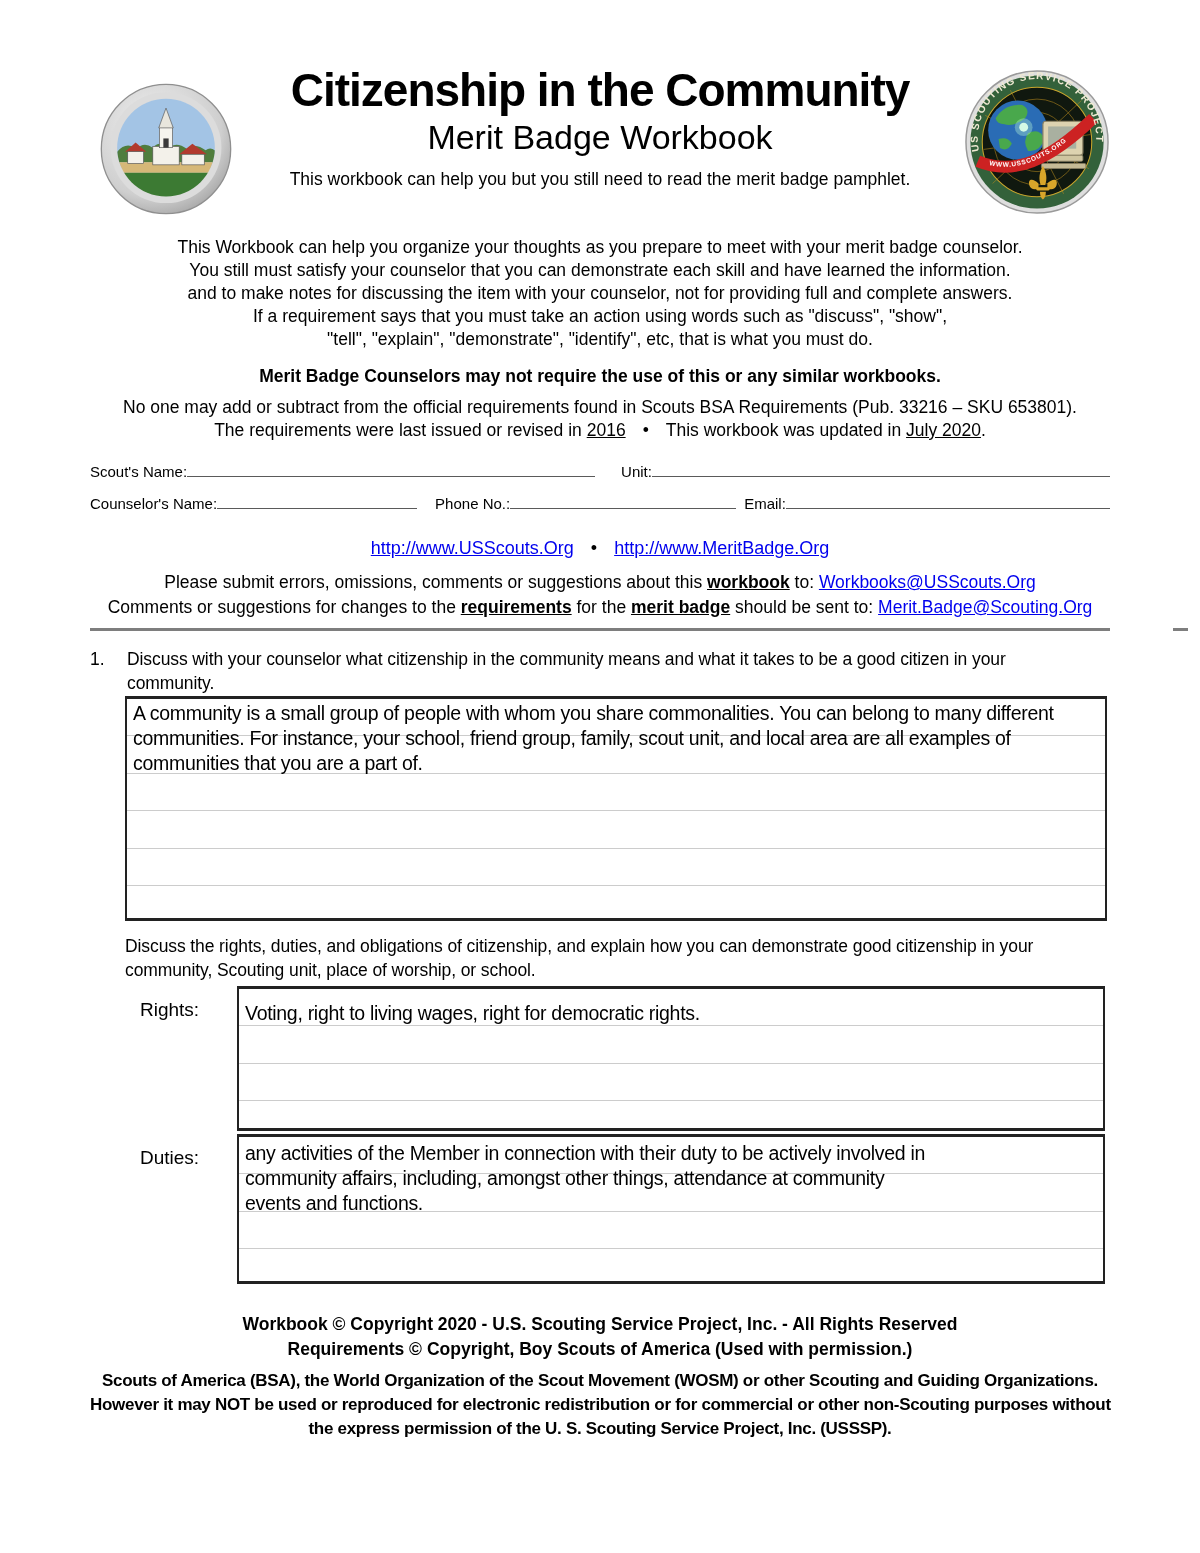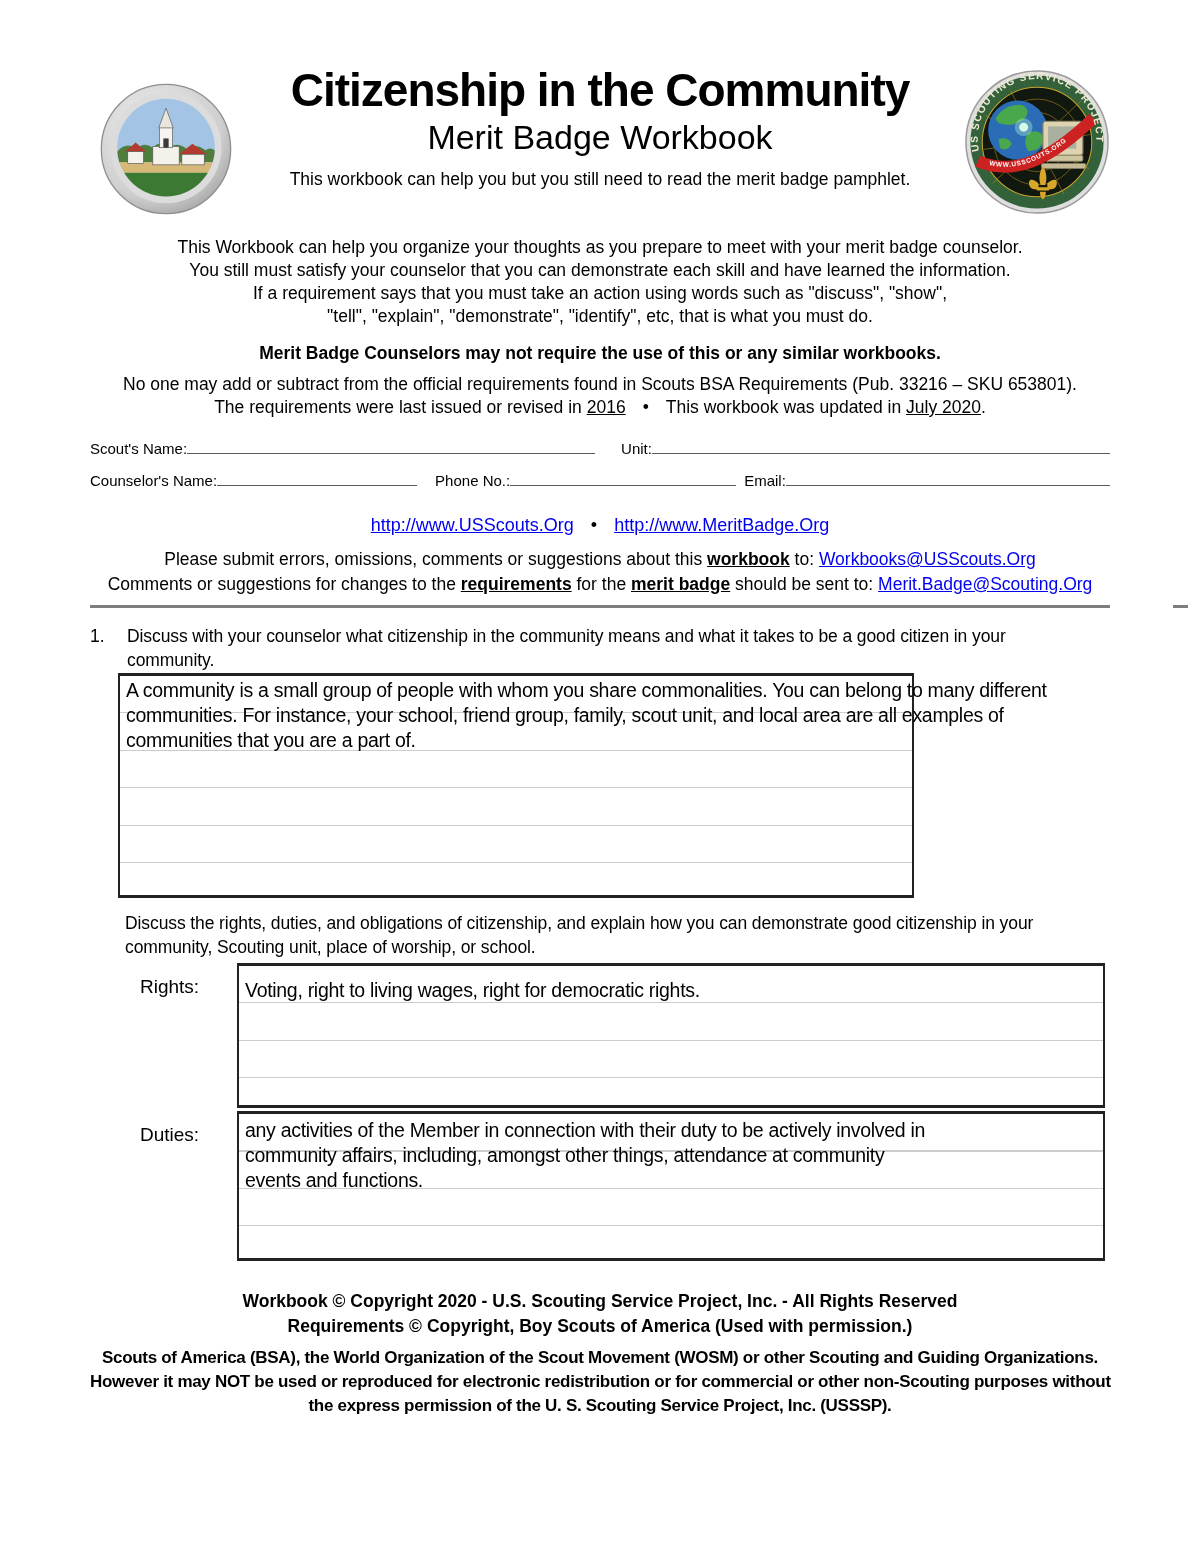--- a/index.html
+++ b/index.html
@@ -55,21 +55,21 @@
   .req-num{width:37px;flex:0 0 37px;}
   .req-text div{white-space:nowrap;letter-spacing:-0.1px;}
   .ans-box{
     box-sizing:border-box;
     border:2px solid #222;border-top-width:3px;border-bottom-width:3px;
     background-image:repeating-linear-gradient(to bottom, transparent 0px, transparent 36.5px, #cccccc 36.5px, #cccccc 37.5px);
     font-size:19.5px;line-height:25px;letter-spacing:-0.3px;
     padding:2px 6px;
   }
   .ans-box div{white-space:nowrap;}
-  .box-req1{margin-left:28px;margin-top:1px;width:796px;height:225px;}
+  .box-req1{margin-left:35px;margin-top:1px;width:982px;height:225px;}
   .discuss{margin-top:14px;margin-left:35px;font-size:17.5px;line-height:23.5px;}
   .discuss div{white-space:nowrap;letter-spacing:-0.1px;}
   .rd-row{display:flex;align-items:flex-start;}
   .rd-row.rights{margin-top:4px;}
   .rd-row.duties{margin-top:3px;}
   .rd-label{flex:0 0 147px;box-sizing:border-box;padding-left:50px;padding-top:13px;font-size:19px;}
   .box-rights{width:868px;height:145px;padding-top:12px;}
   .box-duties{width:868px;height:150px;padding-top:4px;}
   
   .footer{margin-top:28px;text-align:center;font-weight:bold;}
@@ -167,20 +167,21 @@
         </text>
       </svg>
     </div>
   </div>
 
   <div class="content">
 
     <div class="intro center">
       <div>This Workbook can help you organize your thoughts as you prepare to meet with your merit badge counselor.</div>
       <div>You still must satisfy your counselor that you can demonstrate each skill and have learned the information.</div>
+      <div>and to make notes for discussing the item with your counselor, not for providing full and complete answers.</div>
       <div>If a requirement says that you must take an action using words such as "discuss", "show",</div>
       <div>"tell", "explain", "demonstrate", "identify", etc, that is what you must do.</div>
     </div>
 
     <div class="notice center">Merit Badge Counselors may not require the use of this or any similar workbooks.</div>
 
     <div class="note center">
       <div>No one may add or subtract from the official requirements found in Scouts BSA Requirements (Pub.  33216 – SKU 653801).</div>
       <div>
         <span>The requirements were last issued or revised in </span><span class="u">2016</span><span class="sep-dot">•</span><span>This workbook was updated in </span><span class="u">July 2020</span><span>.</span>

